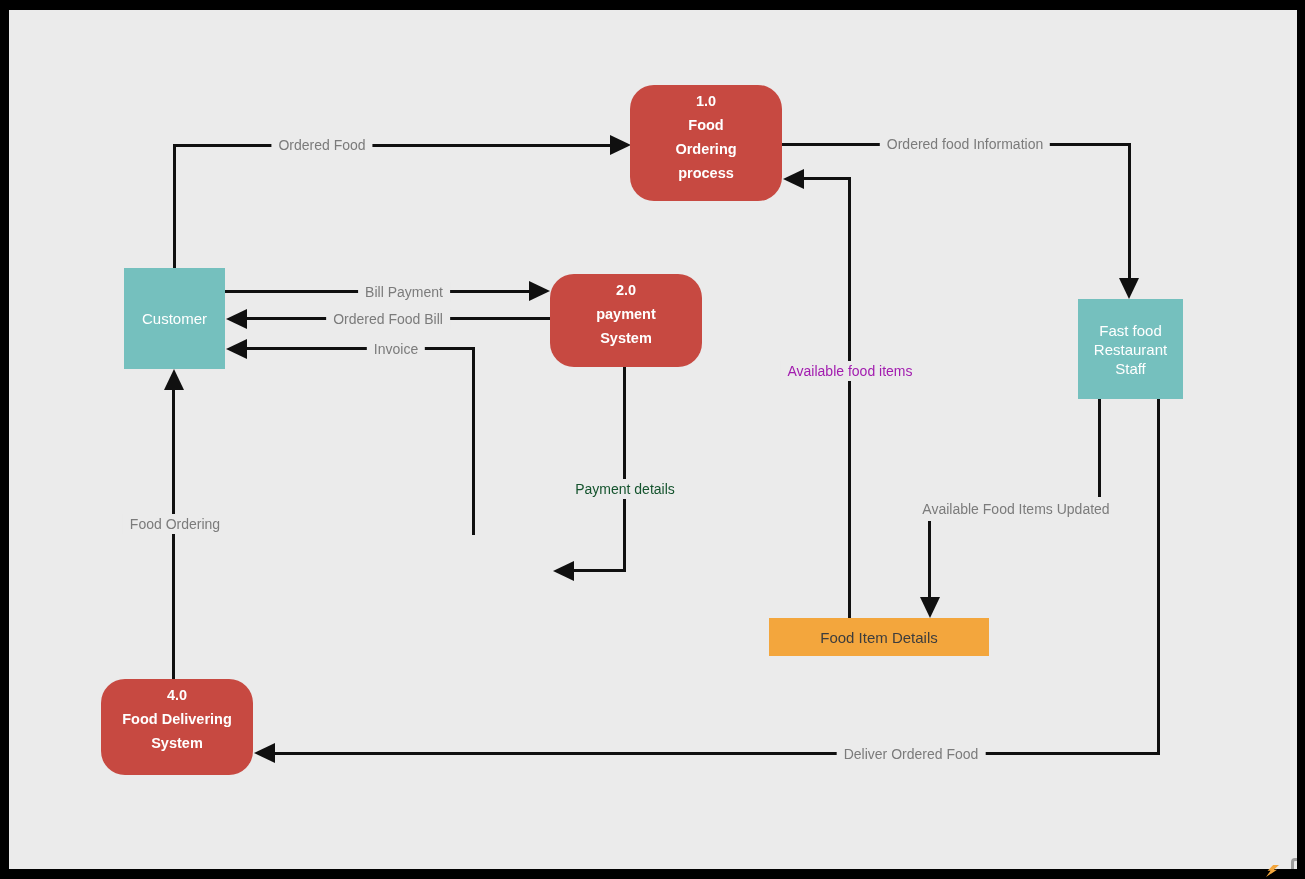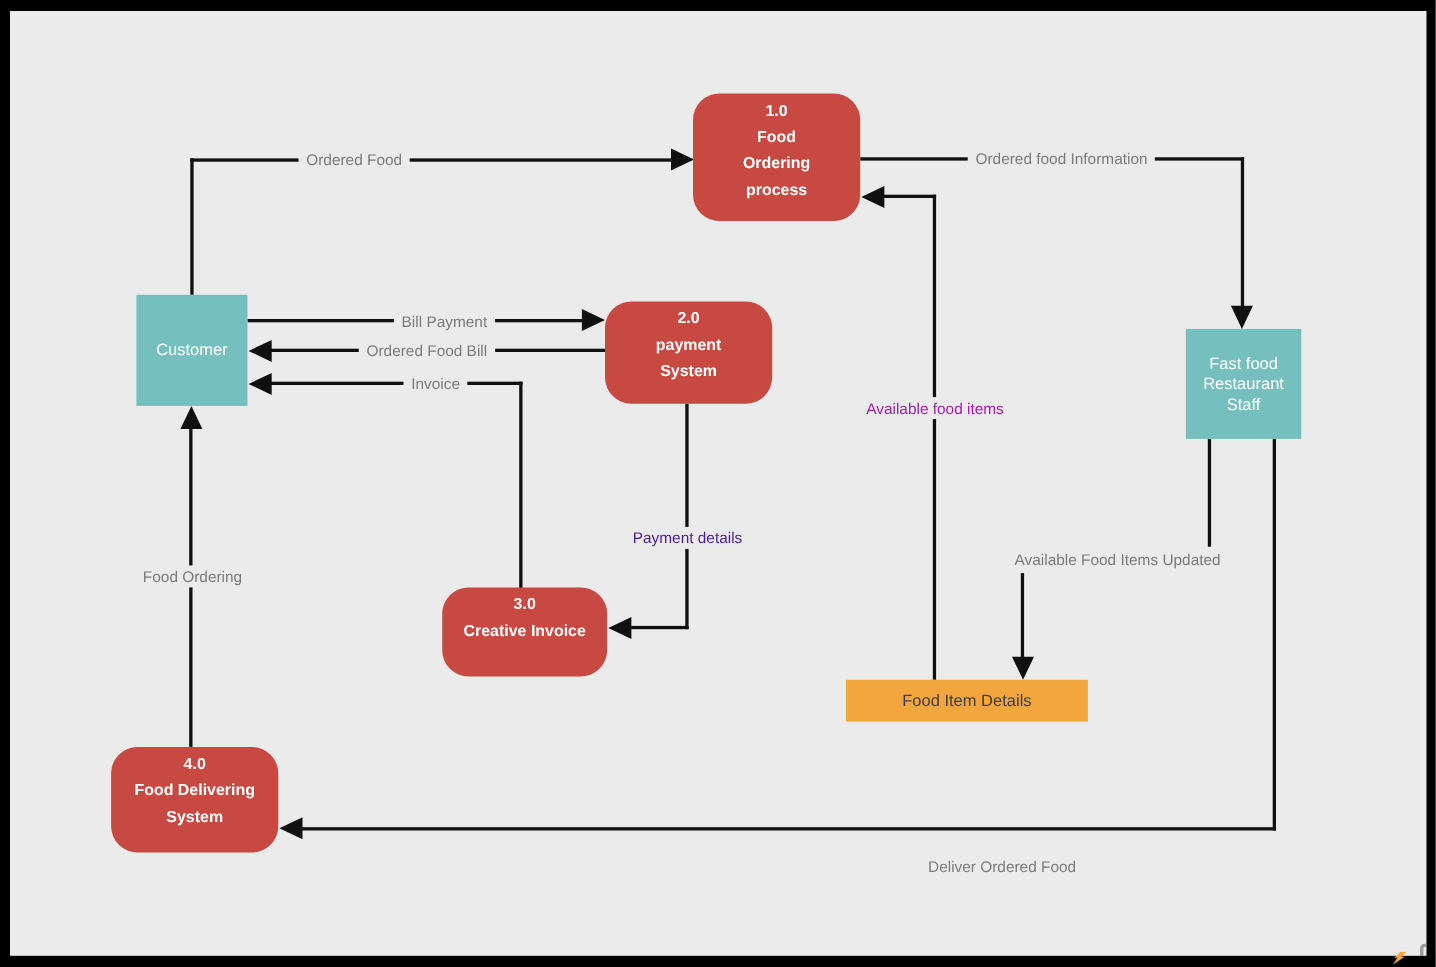--- a/index.html
+++ b/index.html
@@ -97,43 +97,39 @@
 
   <div class="line v" style="left:1157px;top:399px;height:356px"></div>
   <div class="line h" style="left:271px;top:752px;width:889px"></div>
   <div class="arrow left" style="left:254px;top:743px"></div>
 
   <div class="flow-label" style="left: 322px; top: 145px; color: rgb(123, 123, 123); background-color: rgb(235, 235, 235);">Ordered Food</div>
   <div class="flow-label" style="left: 965px; top: 144px; color: rgb(123, 123, 123); background-color: rgb(235, 235, 235);">Ordered food Information</div>
   <div class="flow-label" style="left: 388px; top: 292px; color: rgb(123, 123, 123); background-color: rgb(235, 235, 235); margin-left: 16px;">Bill Payment</div>
   <div class="flow-label" style="left: 388px; top: 319px; color: rgb(123, 123, 123); background-color: rgb(235, 235, 235);">Ordered Food Bill</div>
   <div class="flow-label" style="left: 396px; top: 349px; color: rgb(123, 123, 123); background-color: rgb(235, 235, 235);">Invoice</div>
-  <div class="flow-label" style="left: 625px; top: 489px; color: #4c1d95; background-color: rgb(235, 235, 235);">Payment details</div>
+  <div class="flow-label" style="left: 625px; top: 489px; color: #14532d; background-color: rgb(235, 235, 235);">Payment details</div>
   <div class="flow-label" style="left: 850px; top: 371px; color: #a21caf; background-color: rgb(235, 235, 235);">Available food items</div>
   <div class="flow-label" style="left: 1016px; top: 509px; color: rgb(123, 123, 123); background-color: rgb(235, 235, 235);">Available Food Items Updated</div>
   <div class="flow-label" style="left: 175px; top: 524px; color: rgb(123, 123, 123); background-color: rgb(235, 235, 235);">Food Ordering</div>
-  <div class="flow-label" style="left: 911px; top: 754px; color: rgb(123, 123, 123); background-color: rgb(235, 235, 235); margin-top: 34px;">Deliver Ordered Food</div>
+  <div class="flow-label" style="left: 911px; top: 754px; color: rgb(123, 123, 123); background-color: rgb(235, 235, 235);">Deliver Ordered Food</div>
 
   <div class="node process" style="left: 630px; top: 85px; width: 152px; height: 116px; background-color: rgb(199, 73, 65);">
     <div class="nline">1.0</div>
     <div class="nline">Food</div>
     <div class="nline">Ordering</div>
     <div class="nline">process</div>
   </div>
 
   <div class="node process" style="left: 550px; top: 274px; width: 152px; height: 93px; background-color: rgb(199, 73, 65);">
     <div class="nline">2.0</div>
     <div class="nline">payment</div>
     <div class="nline">System</div>
   </div>
 
-  <div class="node process" style="left: 402px; top: 534px; width: 150px; height: 81px; background-color: rgb(199, 73, 65);">
-    <div class="nline">3.0</div>
-    <div class="nline">Creative Invoice</div>
-  </div>
 
   <div class="node process" style="left: 101px; top: 679px; width: 152px; height: 96px; background-color: rgb(199, 73, 65);">
     <div class="nline">4.0</div>
     <div class="nline">Food Delivering</div>
     <div class="nline">System</div>
   </div>
 
   <div class="node external" style="left: 1078px; top: 299px; width: 105px; height: 100px; background-color: rgb(117, 192, 190);">
     <div class="nline">Fast food</div>
     <div class="nline">Restaurant</div>

